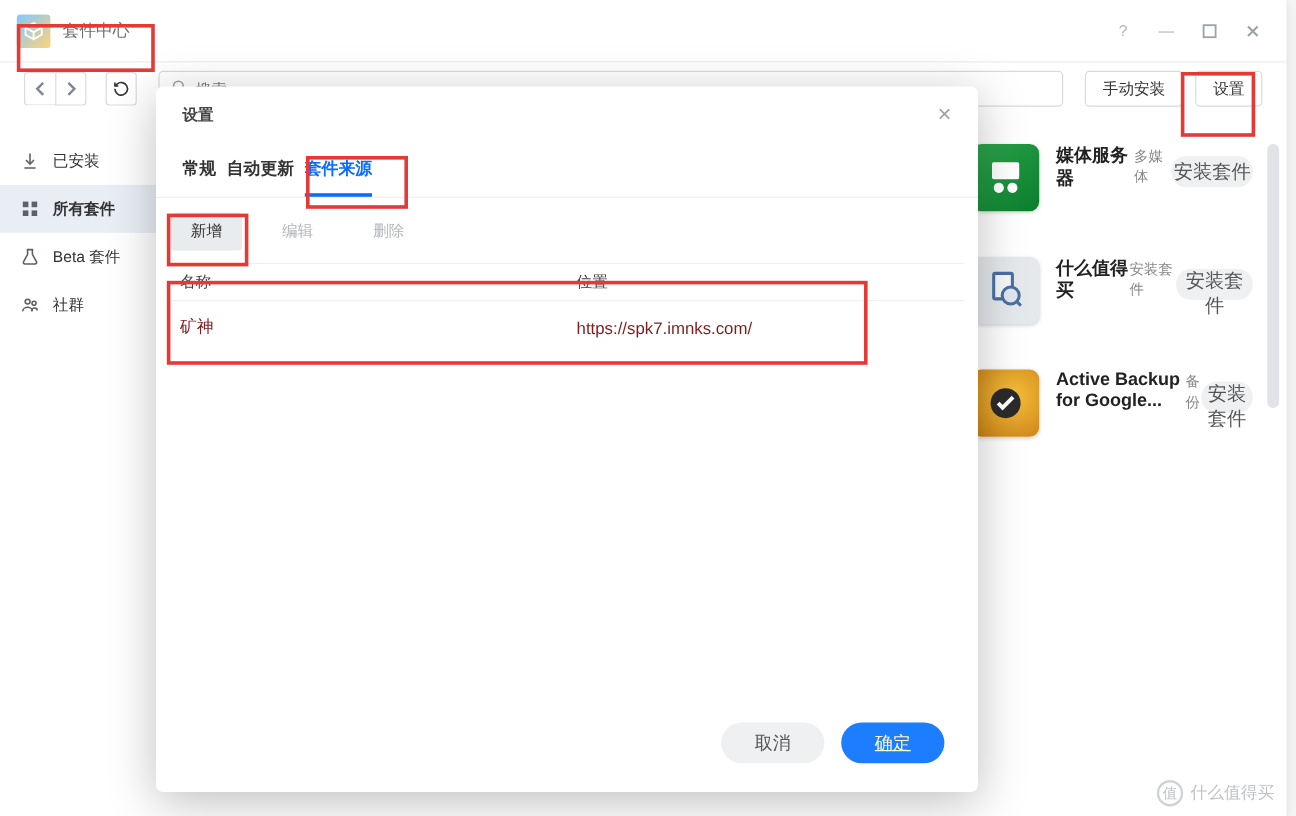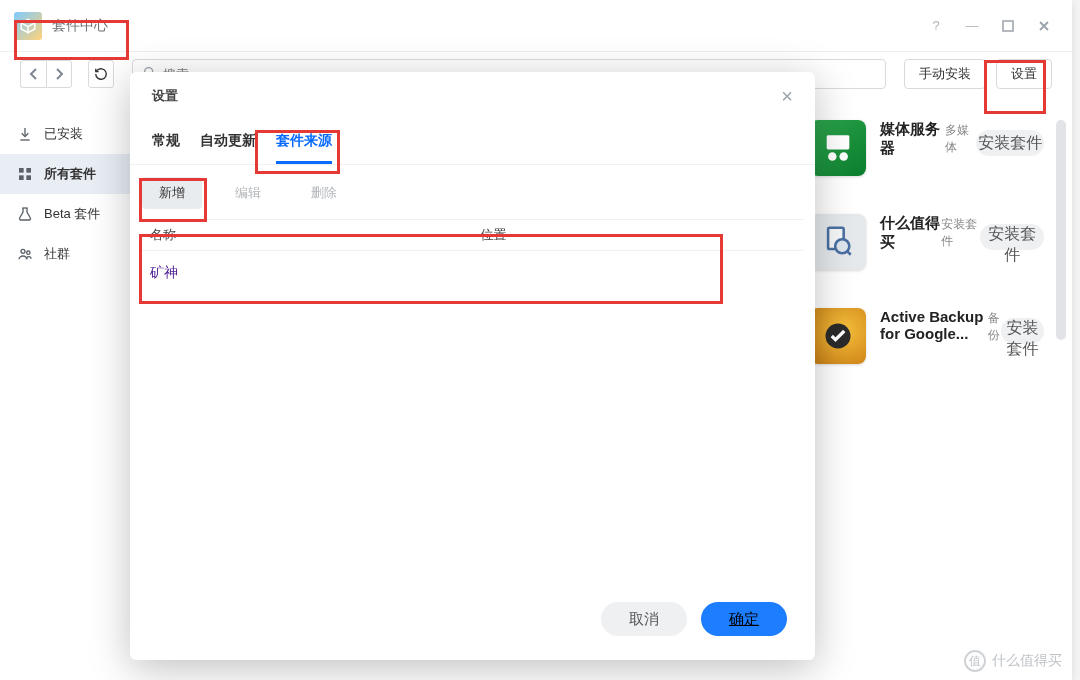--- a/index.html
+++ b/index.html
@@ -55,40 +55,40 @@
   .app-info { display:flex; flex-direction:row; }
   .app-name { font-weight:600; font-size:15px; color:#222; }
   .app-cat { font-size:12px; color:#888; margin-top:2px; }
   .install-btn { margin-top:10px; width:78px; height:26px; border-radius:13px; border:none; background:#eef0f2; color:#555; font-size:16px; cursor:pointer; }
 
   
   .dialog { position:absolute; left:130px; top:72px; width:685px; height:588px; background:#fff; border-radius:6px; box-shadow:0 8px 40px rgba(0,0,0,0.25); z-index:100; display:flex; flex-direction:column; }
   .dialog-header { display:flex; align-items:center; height:48px; padding:0 22px; }
   .dialog-title { font-size:13px; font-weight:600; color:#444; }
   .dialog-close { margin-left:auto; color:#9aa2ab; cursor:pointer; font-size:20px; }
-  .dialog-tabs { display:flex; gap:20px; padding:0 22px; border-bottom:1px solid #eef0f2; }
+  .dialog-tabs { display:flex; gap:9px; padding:0 22px; border-bottom:1px solid #eef0f2; }
   .dtab { height:44px; display:flex; align-items:center; font-size:14px; color:#333; cursor:pointer; font-weight:600; border-bottom:3px solid transparent; }
   .dtab.active { color:#0a6bff; border-bottom-color:#0a6bff; }
   .dialog-toolbar { display:flex; gap:16px; padding:12px 12px 10px 12px; align-items:center; }
   .dtbtn { padding:6px 16px; border:1px solid transparent; border-radius:4px; font-size:13px; cursor:pointer; color:#333; background:transparent;}
   .dtbtn.primary { background:#e9ecef; }
   .dtbtn.disabled { color:#b2b6ba; cursor:default; }
 
   .src-table { padding:0 12px; }
   .src-head { display:flex; height:32px; align-items:center; color:#404040; font-size:13px; border-top:1px solid #eef0f2; border-bottom:1px solid #eef0f2;}
   .col-name { width:50%; padding-left:8px;}
   .col-loc { width:50%; padding-left:8px;}
-  .src-row { display:flex; height:44px; align-items:center; font-size:14px; color:#4c1d95; }
+  .src-row { display:flex; height:44px; align-items:center; font-size:14px; color:#7f1d1d; }
   .src-row .col-name { padding-left:8px; }
   .src-row .col-loc { padding-left:8px; }
 
   .dialog-footer { margin-top:auto; display:flex; justify-content:flex-end; gap:14px; padding:18px 28px 24px; }
   .fbtn { height:34px; padding:0 28px; border-radius:17px; font-size:15px; border:none; cursor:pointer; }
   .fbtn.cancel { background:#eef0f2; color:#555; }
-  .fbtn.ok { background:#1d7dff; color:#000000;text-decoration:underline; }
+  .fbtn.ok { background:#1d7dff; color:#fef9c3;text-decoration:underline; }
 
   .watermark { position:absolute; right:10px; bottom:8px; display:flex; align-items:center; gap:6px; color:#bfc3c7; font-size:14px; z-index:600;}
   .watermark .wm-logo { width:22px; height:22px; border-radius:50%; border:2px solid #d0d3d6; display:flex; align-items:center; justify-content:center; font-size:12px;}
   .right-scrollbar-thumb { position:absolute; right:6px; top:120px; width:10px; height:220px; background:#e1e3e6; border-radius:5px; }
 
 </style>
 </head>
 <body>
 
 <div class="window">
@@ -265,20 +265,21 @@
       <button class="dtbtn disabled">编辑</button>
       <button class="dtbtn disabled">删除</button>
     </div>
     <div class="src-table">
       <div class="src-head">
         <div class="col-name">名称</div>
         <div class="col-loc">位置</div>
       </div>
       <div class="src-row">
         <div class="col-name">矿神</div>
+        <div class="col-loc">https://spk7.imnks.com/</div>
       </div>
     </div>
     <div class="dialog-footer">
       <button class="fbtn cancel">取消</button>
       <button class="fbtn ok">确定</button>
     </div>
   </div>
 
   <div class="watermark">
     <div class="wm-logo">值</div>

